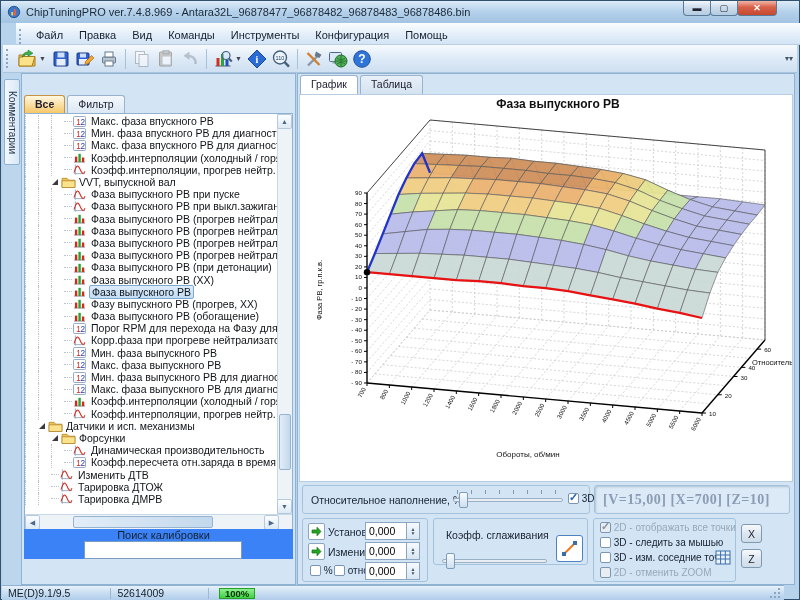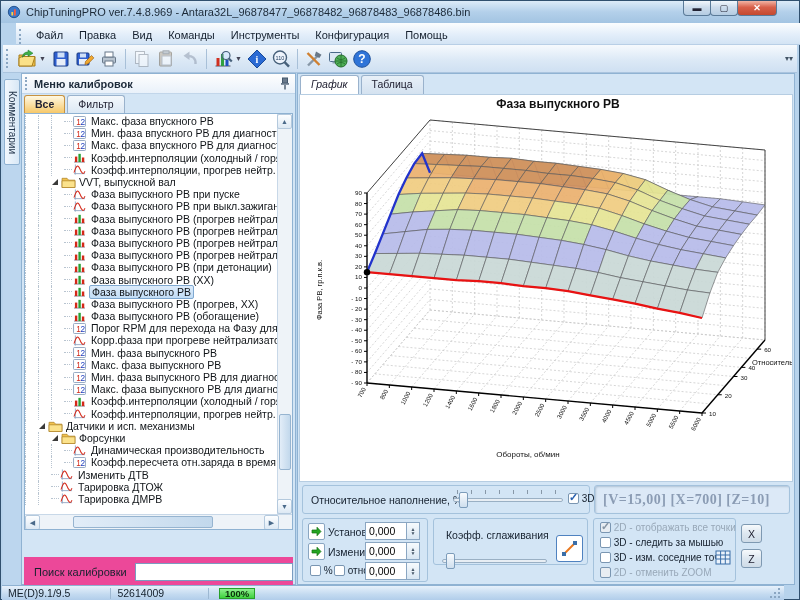--- a/index.html
+++ b/index.html
@@ -54,30 +54,30 @@
   .ticn { display:inline-flex; width:16px; flex:0 0 auto; align-items:center; }
   .texp { display:inline-flex; width:10px; flex:0 0 auto; }
   .tlabel { padding:0 2px; }
   .trow.sel .tlabel { background:linear-gradient(#ddecfb,#c2ddf6); border:1px solid #7fa8d0; border-radius:2px; }
   
   .vscroll { position:absolute; right:0; top:0; width:15px; height:400px; background:#eef3f8; border-left:1px solid #c8d8e8; }
   .hscroll { position:absolute; left:0; bottom:0; width:269px; height:15px; background:#eef3f8; border-top:1px solid #c8d8e8; }
   .sarrow { position:absolute; width:15px; height:15px; font-size:7px; color:#4a6a8a; display:flex; align-items:center; justify-content:center;
     background:linear-gradient(#fdfeff,#dde9f4); border:1px solid #b4c9dd; border-radius:2px; }
   .sthumb { position:absolute; background:linear-gradient(90deg,#e2edf8,#c2d8ec); border:1px solid #96b4d0; border-radius:2px; }
-  #search-row { position:absolute; left:2px; top:483px; width:269px; height:30px; background:#ec4899; display:flex; align-items:center; }
+  #search-row { position:absolute; left:2px; top:455px; width:269px; height:30px; background:#3b82f6; display:flex; align-items:center;flex-direction:column; }
   #search-label { font-size:11px; color:#16222e; margin-left:10px; }
   #search-input { margin-left:8px; width:158px; height:18px; border:1px solid #7a9cc0; background:#fff; font-size:11px; padding:0 3px; }
 
   
   #right-panel { position:absolute; left:296px; top:72px; width:498px; height:512px; background:#d3e5f5; border:1px solid #8fb2d2; }
   #rp-tabs { position:absolute; left:2px; top:1px; height:19px; display:flex; gap:2px; }
   .rtab { font-size:10.5px; padding:2px 10px; border:1px solid #9ab2cc; border-bottom:none; border-radius:3px 3px 0 0;
     background:linear-gradient(#e8f0f8,#d4e2f0); color:#223; }
-  .rtab.active { background:#fff; font-weight:normal;font-style:italic; }
+  .rtab.active { background:#fff; font-weight:normal; }
   #chart-area { position:absolute; left:1px; top:20px; width:494px; height:388px; background:#fff; border:1px solid #b6cde2; }
 
   .gb { position:absolute; border:1px solid #a4c2dc; border-radius:3px; }
   .lbl { font-size:10.5px; color:#15202e; position:absolute; white-space:nowrap; }
   .slider { position:absolute; }
   .slider .ticks { position:absolute; left:4px; right:4px; top:0; height:4px;
     background:repeating-linear-gradient(90deg,#8898a8 0 1px,transparent 1px 14px); }
   .slider .track { position:absolute; left:0; right:0; top:8px; height:4px; background:#e8eef4;
     border:1px solid #9ab0c4; border-radius:2px; }
   .slider .thumb { position:absolute; top:2px; width:9px; height:16px; background:linear-gradient(#f8fbfe,#cfdfee);
@@ -249,29 +249,20 @@
         </span>
       </span>
     <span id="tb-overflow">▾▾</span>
   </div>
 
   <div id="comment-strip">
     <div class="vtab">Комментарии</div>
   </div>
 
   <div id="left-panel">
-    <div id="lp-header">
-      <span class="grip"></span>
-      <span id="lp-title">Меню калибровок</span>
-      <svg id="pin" width="10" height="13" viewBox="0 0 10 13">
-        <rect x="2.5" y="1" width="5" height="5" fill="#6a7a8c" stroke="#45586c"></rect>
-        <rect x="1" y="6" width="8" height="1.8" fill="#6a7a8c"></rect>
-          <line x1="5" y1="8" x2="5" y2="12.5" stroke="#45586c" stroke-width="1.4"></line>
-      </svg>
-    </div>
     <div id="lp-tabs">
       <span class="ltab active">Все</span>
       <span class="ltab">Фильтр</span>
     </div>
     <div id="tree-box">
       <div id="tree">
           <div class="trow">
             <span class="tind"></span>
             <span class="tind"></span>
             <span class="tind"></span>
@@ -497,21 +488,21 @@
             <span class="tind"></span>
             <span class="tdash"></span>
             <span class="ticn">
               <svg width="13" height="11" viewBox="0 0 14 12">
                 <line x1="1" y1="11" x2="13" y2="11" stroke="#8a8a9a"></line>
                 <rect x="2" y="5" width="2.6" height="6" fill="#d42818"></rect>
                 <rect x="5.8" y="2" width="2.6" height="9" fill="#28a034"></rect>
                 <rect x="9.6" y="6" width="2.6" height="5" fill="#d42818"></rect>
               </svg>
             </span>
-            <span class="tlabel">Фаза выпускного РВ (прогрев, ХХ)</span>
+            <span class="tlabel">Фазу выпускного РВ (прогрев, ХХ)</span>
           </div>
           <div class="trow">
             <span class="tind"></span>
             <span class="tind"></span>
             <span class="tind"></span>
             <span class="tdash"></span>
             <span class="ticn">
               <svg width="13" height="11" viewBox="0 0 14 12">
                 <line x1="1" y1="11" x2="13" y2="11" stroke="#8a8a9a"></line>
                 <rect x="2" y="5" width="2.6" height="6" fill="#d42818"></rect>

